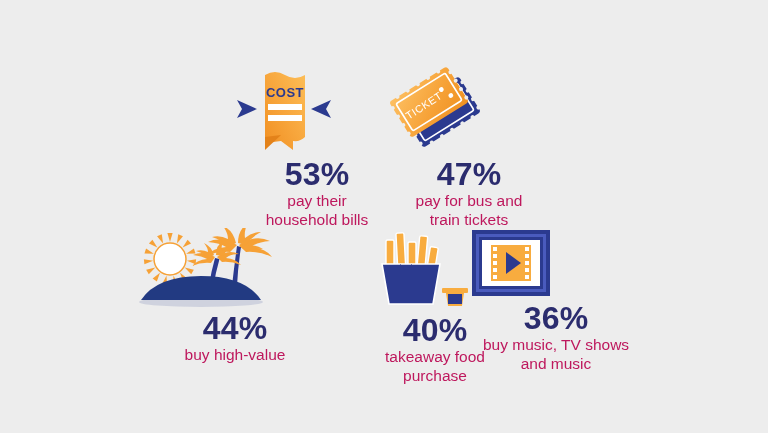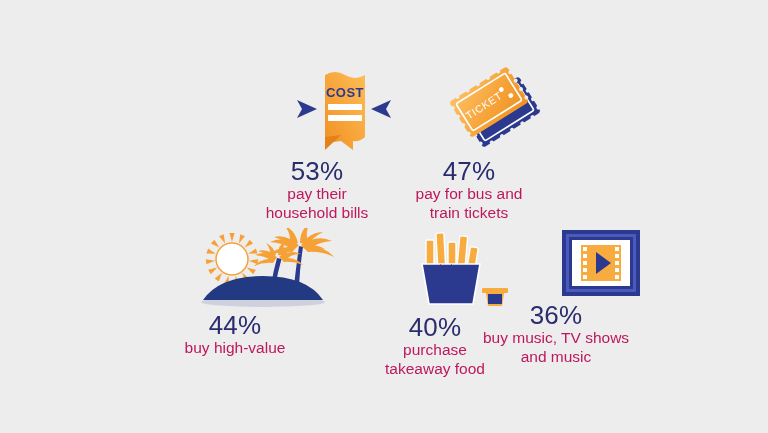--- a/index.html
+++ b/index.html
@@ -21,25 +21,25 @@
 
   .stat {
     position: absolute;
     text-align: center;
     color: #2b2c6e;
     user-select: none;
   }
   .icon-wrap {
     display: flex;
     align-items: flex-end;
-    justify-content: flex-end;
+    justify-content: flex-start;
   }
   .pct {
-    font-size: 26px;
-    font-weight: 400;
+    font-size: 32px;
+    font-weight: 700;
     letter-spacing: 0.2px;
     color: #2b2c6e;
     line-height: 1.05;
     margin-top: 4px;
     text-align: center;
   }
   .line {
     font-size: 15.5px;
     font-weight: 400;
     color: #be185d;
@@ -253,22 +253,22 @@
 
         <path d="M22 32 l58 0 -7 40 -44 0 z" fill="#2b3a8f" stroke="#ffffff" stroke-width="1.6"></path>
         <path d="M40 32 q6 7 12 0 l0 2 q-6 7 -12 0 z" fill="#2b3a8f"></path>
 
         <rect x="82" y="56" width="26" height="5" rx="1" fill="#f8ac3f"></rect>
         <path d="M86 61 l18 0 -2 13 -14 0 z" fill="#f8ac3f"></path>
         <rect x="88" y="62" width="14" height="10" fill="#2b3a8f"></rect>
       </svg>
     </div>
     <div class="pct">40%</div>
+    <div class="line">takeaway food</div>
     <div class="line">purchase</div>
-    <div class="line">takeaway food</div>
   </div>
 
   <div class="stat" id="stat-media">
     <div class="icon-wrap" style="height:70px;">
       <svg class="svgicon" width="82" height="70" viewBox="0 0 82 70">
 
         <rect x="2" y="2" width="78" height="66" fill="#2b3a8f"></rect>
         <rect x="6" y="6" width="70" height="58" fill="#4a5bbd"></rect>
         <rect x="9" y="9" width="64" height="52" fill="#2b3a8f"></rect>
 

